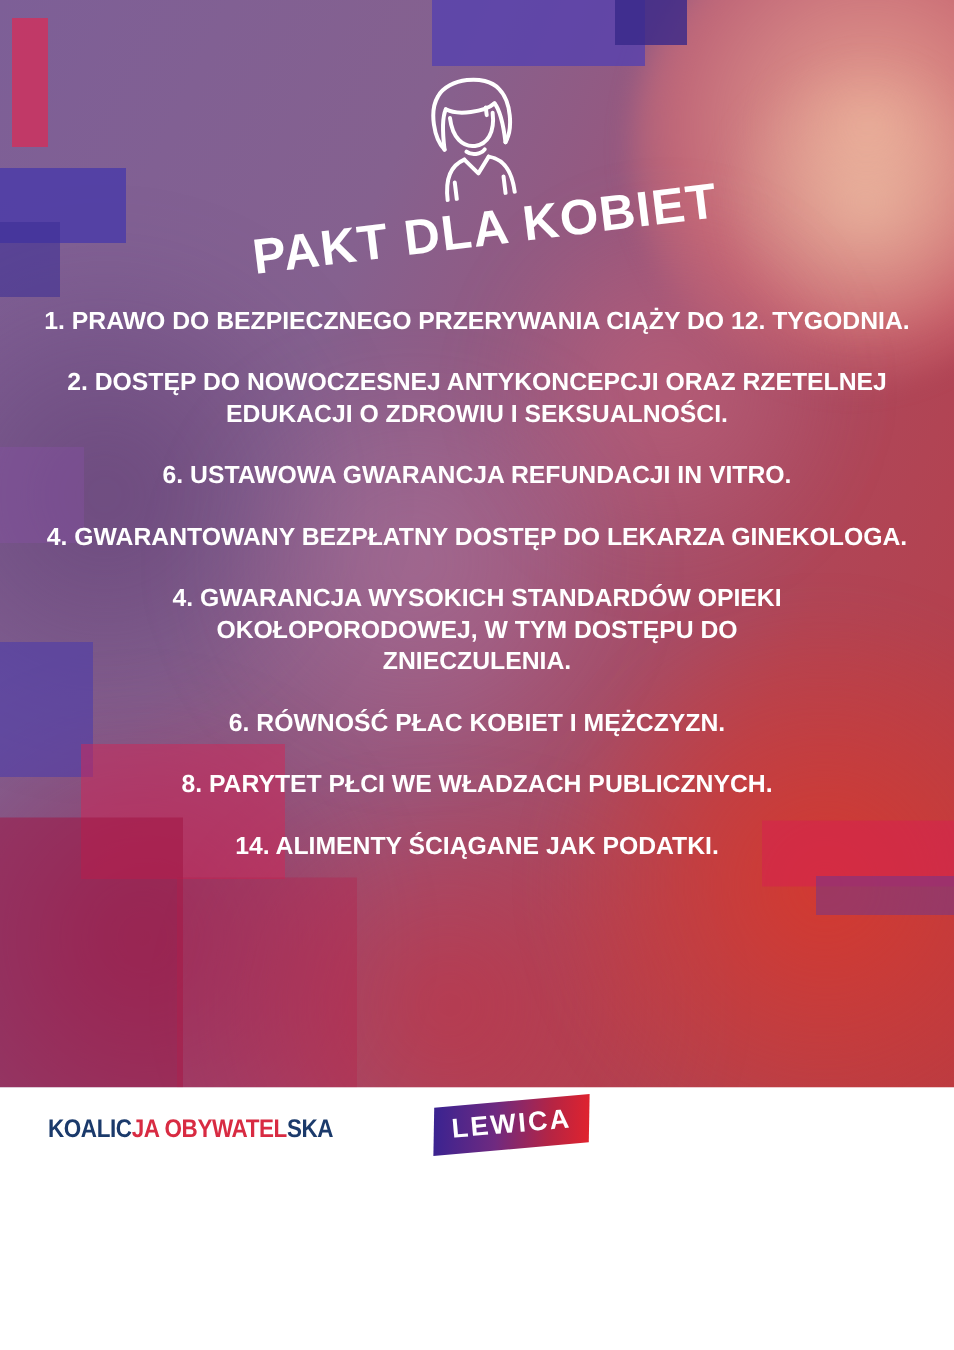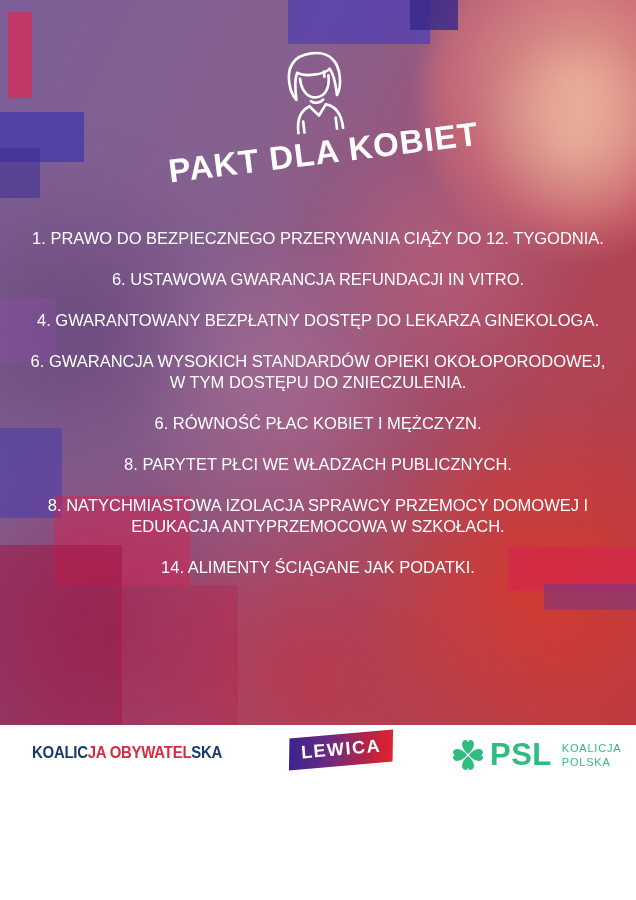--- a/index.html
+++ b/index.html
@@ -54,23 +54,22 @@
   .woman-svg { display:block; margin:0 auto 2px auto; }
   .title {
     margin:0; font-size:33px; font-weight:bold; letter-spacing:1px;
     color:#ffffff; text-transform:uppercase;
   }
 
   
   .demands {
     position:absolute; left:18px; top:204px; width:600px;
     display:flex; flex-direction:column; gap:20px; align-items:center;
-    color:#ffffff; font-weight:normal; font-size:16.5px; line-height:21px;
+    color:#ffffff; font-weight:bold; font-size:16.5px; line-height:21px;
     text-align:center;
-    margin-top:24px;
   }
   .demand { max-width:584px; }
   .demand:nth-child(5) { max-width:470px; }
 
   
   .footer { position:absolute; left:0; top:725px; width:636px; height:186px; background:#ffffff; }
 
   .ko-logo {
     position:absolute; left:32px; top:18px; white-space:nowrap;
     font-size:17px; font-weight:bold; letter-spacing:-0.3px;
@@ -135,49 +134,36 @@
       <path d="M58 85 C58 68 51 62 44 60"></path>
       <path d="M28 60 L36 70 L44 60"></path>
       <path d="M20 74 L20 85"></path>
       <path d="M52 74 L52 85"></path>
     </svg>
     <h1 class="title">PAKT DLA KOBIET</h1>
   </div>
 
   <div class="demands">
     <div class="demand">1. PRAWO DO BEZPIECZNEGO PRZERYWANIA CIĄŻY DO 12. TYGODNIA.</div>
+    <div class="demand">2. DOSTĘP DO NOWOCZESNEJ ANTYKONCEPCJI ORAZ RZETELNEJ EDUKACJI O ZDROWIU I SEKSUALNOŚCI.</div>
     <div class="demand">6. USTAWOWA GWARANCJA REFUNDACJI IN VITRO.</div>
     <div class="demand">4. GWARANTOWANY BEZPŁATNY DOSTĘP DO LEKARZA GINEKOLOGA.</div>
-    <div class="demand">6. GWARANCJA WYSOKICH STANDARDÓW OPIEKI OKOŁOPORODOWEJ, W TYM DOSTĘPU DO ZNIECZULENIA.</div>
+    <div class="demand">4. GWARANCJA WYSOKICH STANDARDÓW OPIEKI OKOŁOPORODOWEJ, W TYM DOSTĘPU DO ZNIECZULENIA.</div>
     <div class="demand">6. RÓWNOŚĆ PŁAC KOBIET I MĘŻCZYZN.</div>
     <div class="demand">8. PARYTET PŁCI WE WŁADZACH PUBLICZNYCH.</div>
-    <div class="demand">8. NATYCHMIASTOWA IZOLACJA SPRAWCY PRZEMOCY DOMOWEJ I EDUKACJA ANTYPRZEMOCOWA W SZKOŁACH.</div>
     <div class="demand">14. ALIMENTY ŚCIĄGANE JAK PODATKI.</div>
   </div>
 
   <div class="footer">
 
     <div class="ko-logo">
       <span class="ko-navy">KOALIC</span><span class="ko-red">JA OBYWATEL</span><span class="ko-navy">SKA</span>
     </div>
 
     <div class="lewica">
       <div class="lewica-banner">
         <span class="lewica-text">LEWICA</span>
       </div>
     </div>
 
-    <div class="psl">
-      <svg class="psl-clover" width="30" height="30" viewBox="-16 -16 32 32" fill="#2ebc81">
-        <path transform="rotate(0) translate(0 -8)" d="M0 7 C-8 1 -8 -8 -2.5 -8 C-1 -8 0 -6.5 0 -5 C0 -6.5 1 -8 2.5 -8 C8 -8 8 1 0 7 Z"></path>
-        <path transform="rotate(90) translate(0 -8)" d="M0 7 C-8 1 -8 -8 -2.5 -8 C-1 -8 0 -6.5 0 -5 C0 -6.5 1 -8 2.5 -8 C8 -8 8 1 0 7 Z"></path>
-        <path transform="rotate(180) translate(0 -8)" d="M0 7 C-8 1 -8 -8 -2.5 -8 C-1 -8 0 -6.5 0 -5 C0 -6.5 1 -8 2.5 -8 C8 -8 8 1 0 7 Z"></path>
-        <path transform="rotate(270) translate(0 -8)" d="M0 7 C-8 1 -8 -8 -2.5 -8 C-1 -8 0 -6.5 0 -5 C0 -6.5 1 -8 2.5 -8 C8 -8 8 1 0 7 Z"></path>
-      </svg>
-      <span class="psl-abbr">PSL</span>
-      <span class="psl-sub">
-        <span>KOALICJA</span><br>
-        <span>POLSKA</span>
-      </span>
-    </div>
 
   </div>
 </div>
 
 </body></html>

